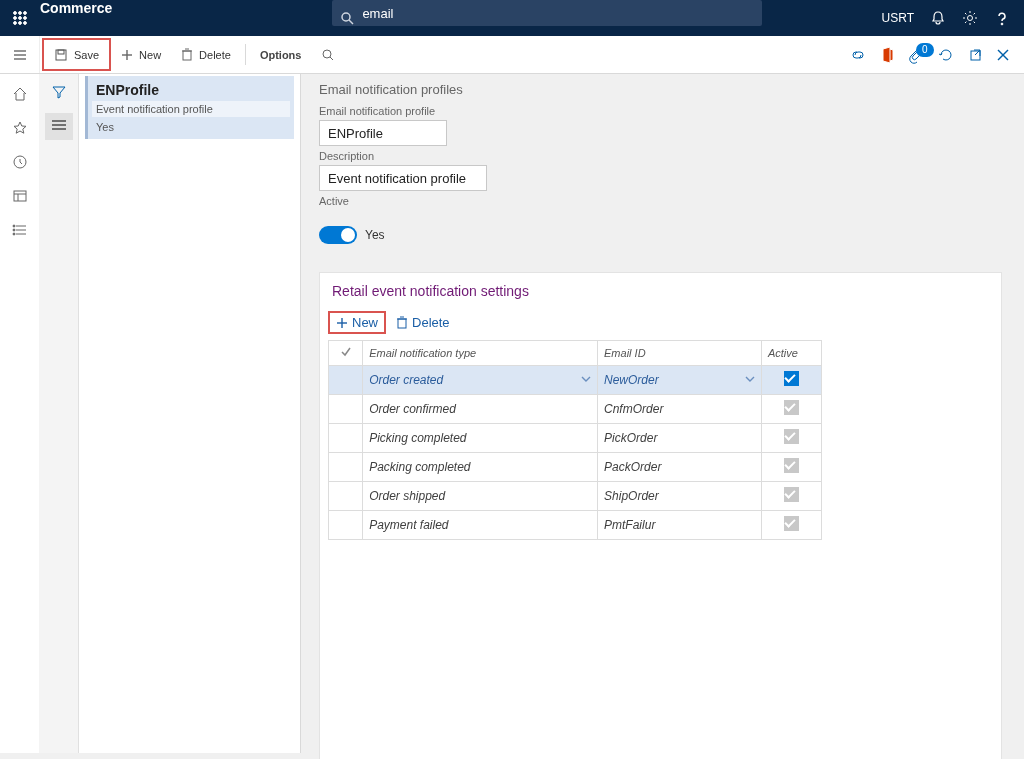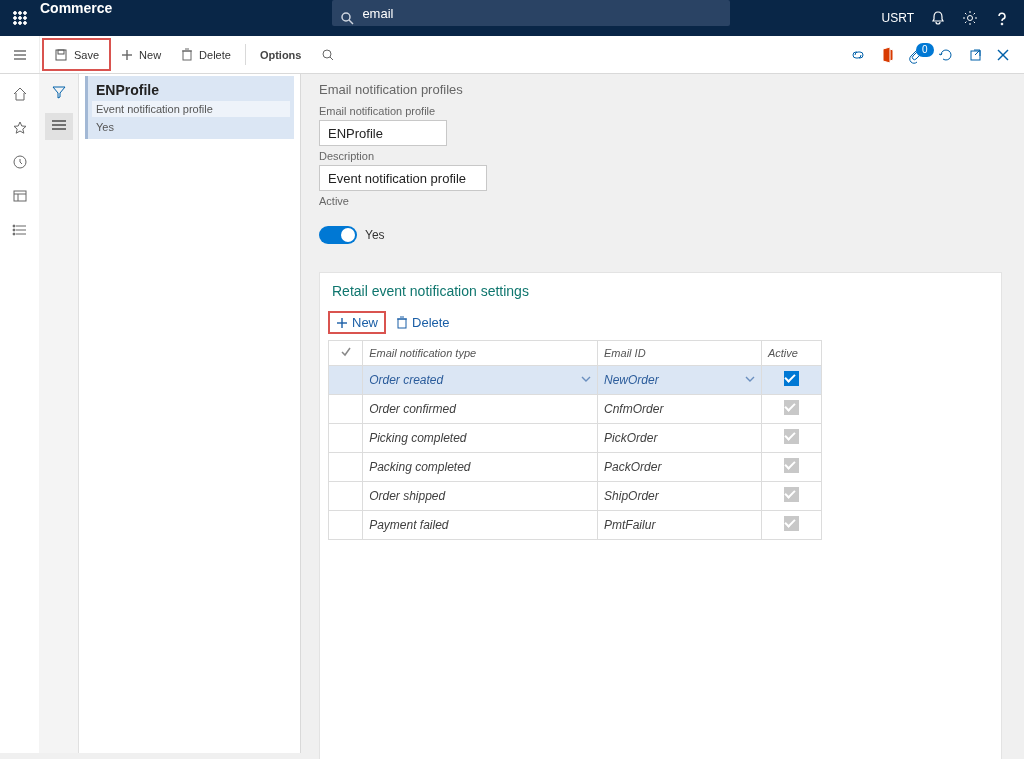--- a/index.html
+++ b/index.html
@@ -4,21 +4,21 @@
 <style>
   * { box-sizing: border-box; margin: 0; padding: 0; font-family: "Segoe UI", Arial, sans-serif; }
   body { width: 1024px; height: 759px; background: #f0f0f0; font-size: 13px; color: #333; overflow: hidden; position: relative; }
 
   
   .topbar { height: 36px; background: #092647; color: #fff; display: flex; }
   .waffle { width: 40px; display: flex; align-items: center; justify-content: center; }
   .waffle svg { fill: #fff; }
   .brand { font-size: 14px; font-weight: 600; padding-right: 20px; }
   .searchwrap { flex: 0 0 auto; margin-left: 200px; }
-  .searchbox { width: 398px; height: 26px; background: #2a4364; border: none; border-radius: 2px; color: #fff; padding-left: 30px; font-size: 13px; }
+  .searchbox { width: 430px; height: 26px; background: #2a4364; border: none; border-radius: 2px; color: #fff; padding-left: 30px; font-size: 13px; }
   .searchbox::placeholder { color: #d0d4db; }
   .searchwrap { position: relative; }
   .search-icon-top { position: absolute; left: 8px; top: 50%; transform: translateY(-50%); display: flex; }
   .topbar-right { margin-left: auto; display: flex; align-items: center; gap: 16px; padding-right: 14px; }
   .icon-btn { display: flex; align-items: center; justify-content: center; cursor: pointer; }
   .icon-btn svg { stroke: #fff; fill: none; }
 
   
   .toolbar { height: 38px; background: #fff; border-bottom: 1px solid #d9d9d9; display: flex; align-items: stretch; }
   .tb-left-rail { width: 40px; display: flex; align-items: center; justify-content: center; border-right: 1px solid #eee; }
@@ -58,21 +58,21 @@
   .field label { font-size: 11px; color: #666; }
   .field input { height: 26px; border: 1px solid #c8c8c8; padding: 0 8px; font-size: 13px; color: #222; }
   .ftext1 { width: 128px; }
   .ftext2 { width: 168px; }
   .toggle-wrap { display: flex; align-items: center; gap: 8px; padding-top: 16px; }
   .toggle { width: 38px; height: 18px; background: #0078d4; border-radius: 9px; position: relative; }
   .toggle .knob { position: absolute; right: 2px; top: 2px; width: 14px; height: 14px; background: #fff; border-radius: 50%; }
   .toggle-label { font-size: 12px; color: #333; }
 
   .panel { background: #fff; border: 1px solid #e3e3e3; margin-right: 14px; }
-  .panel h3 { font-size: 14px; color: #0f766e; padding: 10px 12px; font-weight: 400; }
+  .panel h3 { font-size: 14px; color: #701a75; padding: 10px 12px; font-weight: 400; }
   .panel-toolbar { padding: 2px 8px 6px 8px; display: flex; gap: 10px; align-items: center; }
   .hl-new { border: 2px solid #d9534f; padding: 2px 6px; display: flex; align-items: center; gap: 4px; color: #1a5ea6; cursor: pointer; }
   .del-link { color: #1a5ea6; display: flex; align-items: center; gap: 4px; cursor: pointer; }
 
   table { border-collapse: collapse; width: 494px; margin: 0 0 0 8px; font-size: 12px; font-style: italic; }
   th, td { border: 1px solid #dcdcdc; text-align: left; padding: 5px 6px; font-weight: 400; color: #404040; }
   th { background: #fff; font-size: 11px; color: #555; }
   th.markcol, td.markcol { width: 22px; text-align: center; }
   td.drop { position: relative; }
   .chev { position: absolute; right: 6px; top: 50%; transform: translateY(-50%); }

